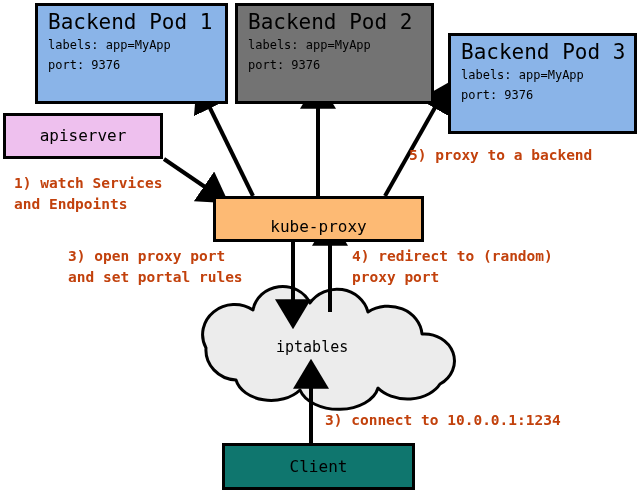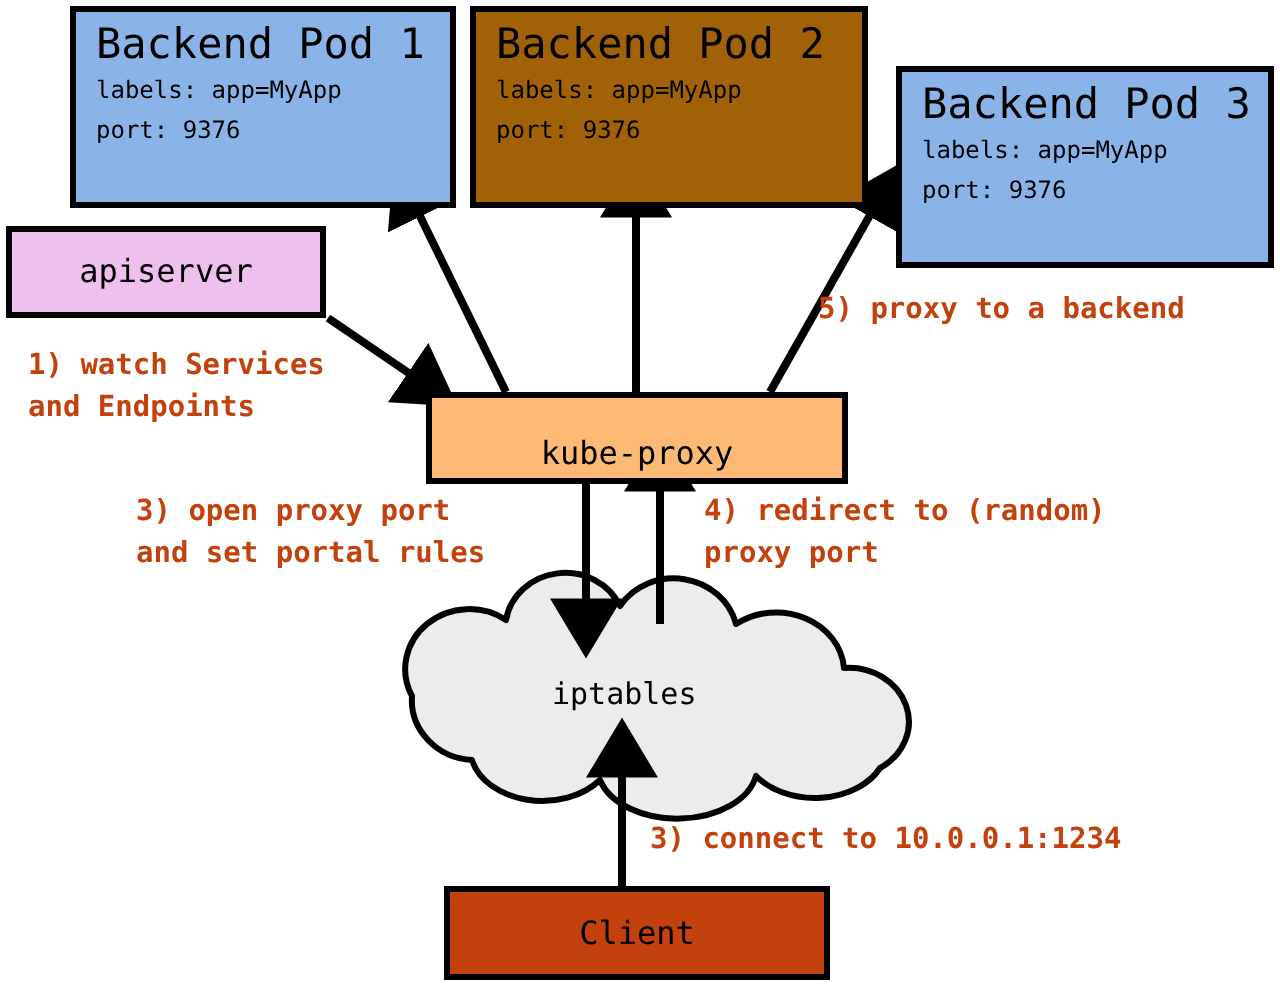--- a/index.html
+++ b/index.html
@@ -113,41 +113,41 @@
 
     <line x1="311" y1="443" x2="311" y2="384" stroke="#000000" stroke-width="4" marker-end="url(#arrowhead)"></line>
   </svg>
 
   <div class="node-box pod-box" style="left:35px; top:3px; width:193px; height:101px; background:#8ab4e8;">
     <div class="pod-title">Backend Pod 1</div>
     <div class="pod-line">labels: app=MyApp</div>
     <div class="pod-line">port: 9376</div>
   </div>
 
-  <div class="node-box pod-box" style="left:235px; top:3px; width:199px; height:101px; background:#a16207;">
+  <div class="node-box pod-box" style="left:235px; top:3px; width:199px; height:101px; background:#737373;">
     <div class="pod-title">Backend Pod 2</div>
     <div class="pod-line">labels: app=MyApp</div>
     <div class="pod-line">port: 9376</div>
   </div>
 
   <div class="node-box pod-box" style="left:448px; top:3px; width:189px; height:101px; background:#8ab4e8;margin-top:30px;">
     <div class="pod-title">Backend Pod 3</div>
     <div class="pod-line">labels: app=MyApp</div>
     <div class="pod-line">port: 9376</div>
   </div>
 
   <div class="node-box" style="left:3px; top:113px; width:160px; height:46px; background:#eec0ee;">
     <div class="center-label">apiserver</div>
   </div>
 
   <div class="node-box" style="left:213px; top:196px; width:211px; height:46px; background:#fdba74;justify-content:flex-end;">
     <div class="center-label">kube-proxy</div>
   </div>
 
-  <div class="node-box" style="left:222px; top:443px; width:193px; height:47px; background:#c2410c;">
+  <div class="node-box" style="left:222px; top:443px; width:193px; height:47px; background:#0f766e;">
     <div class="center-label">Client</div>
   </div>
 
   <div class="cloud-text" style="left:276px; top:338px;">iptables</div>
 
   <div class="step-label" style="left:14px; top:173px;">1) watch Services</div>
   <div class="step-label" style="left:14px; top:194px;">and Endpoints</div>
 
   <div class="step-label" style="left:68px; top:246px;">3) open proxy port</div>
   <div class="step-label" style="left:68px; top:267px;text-align:right;">and set portal rules</div>

